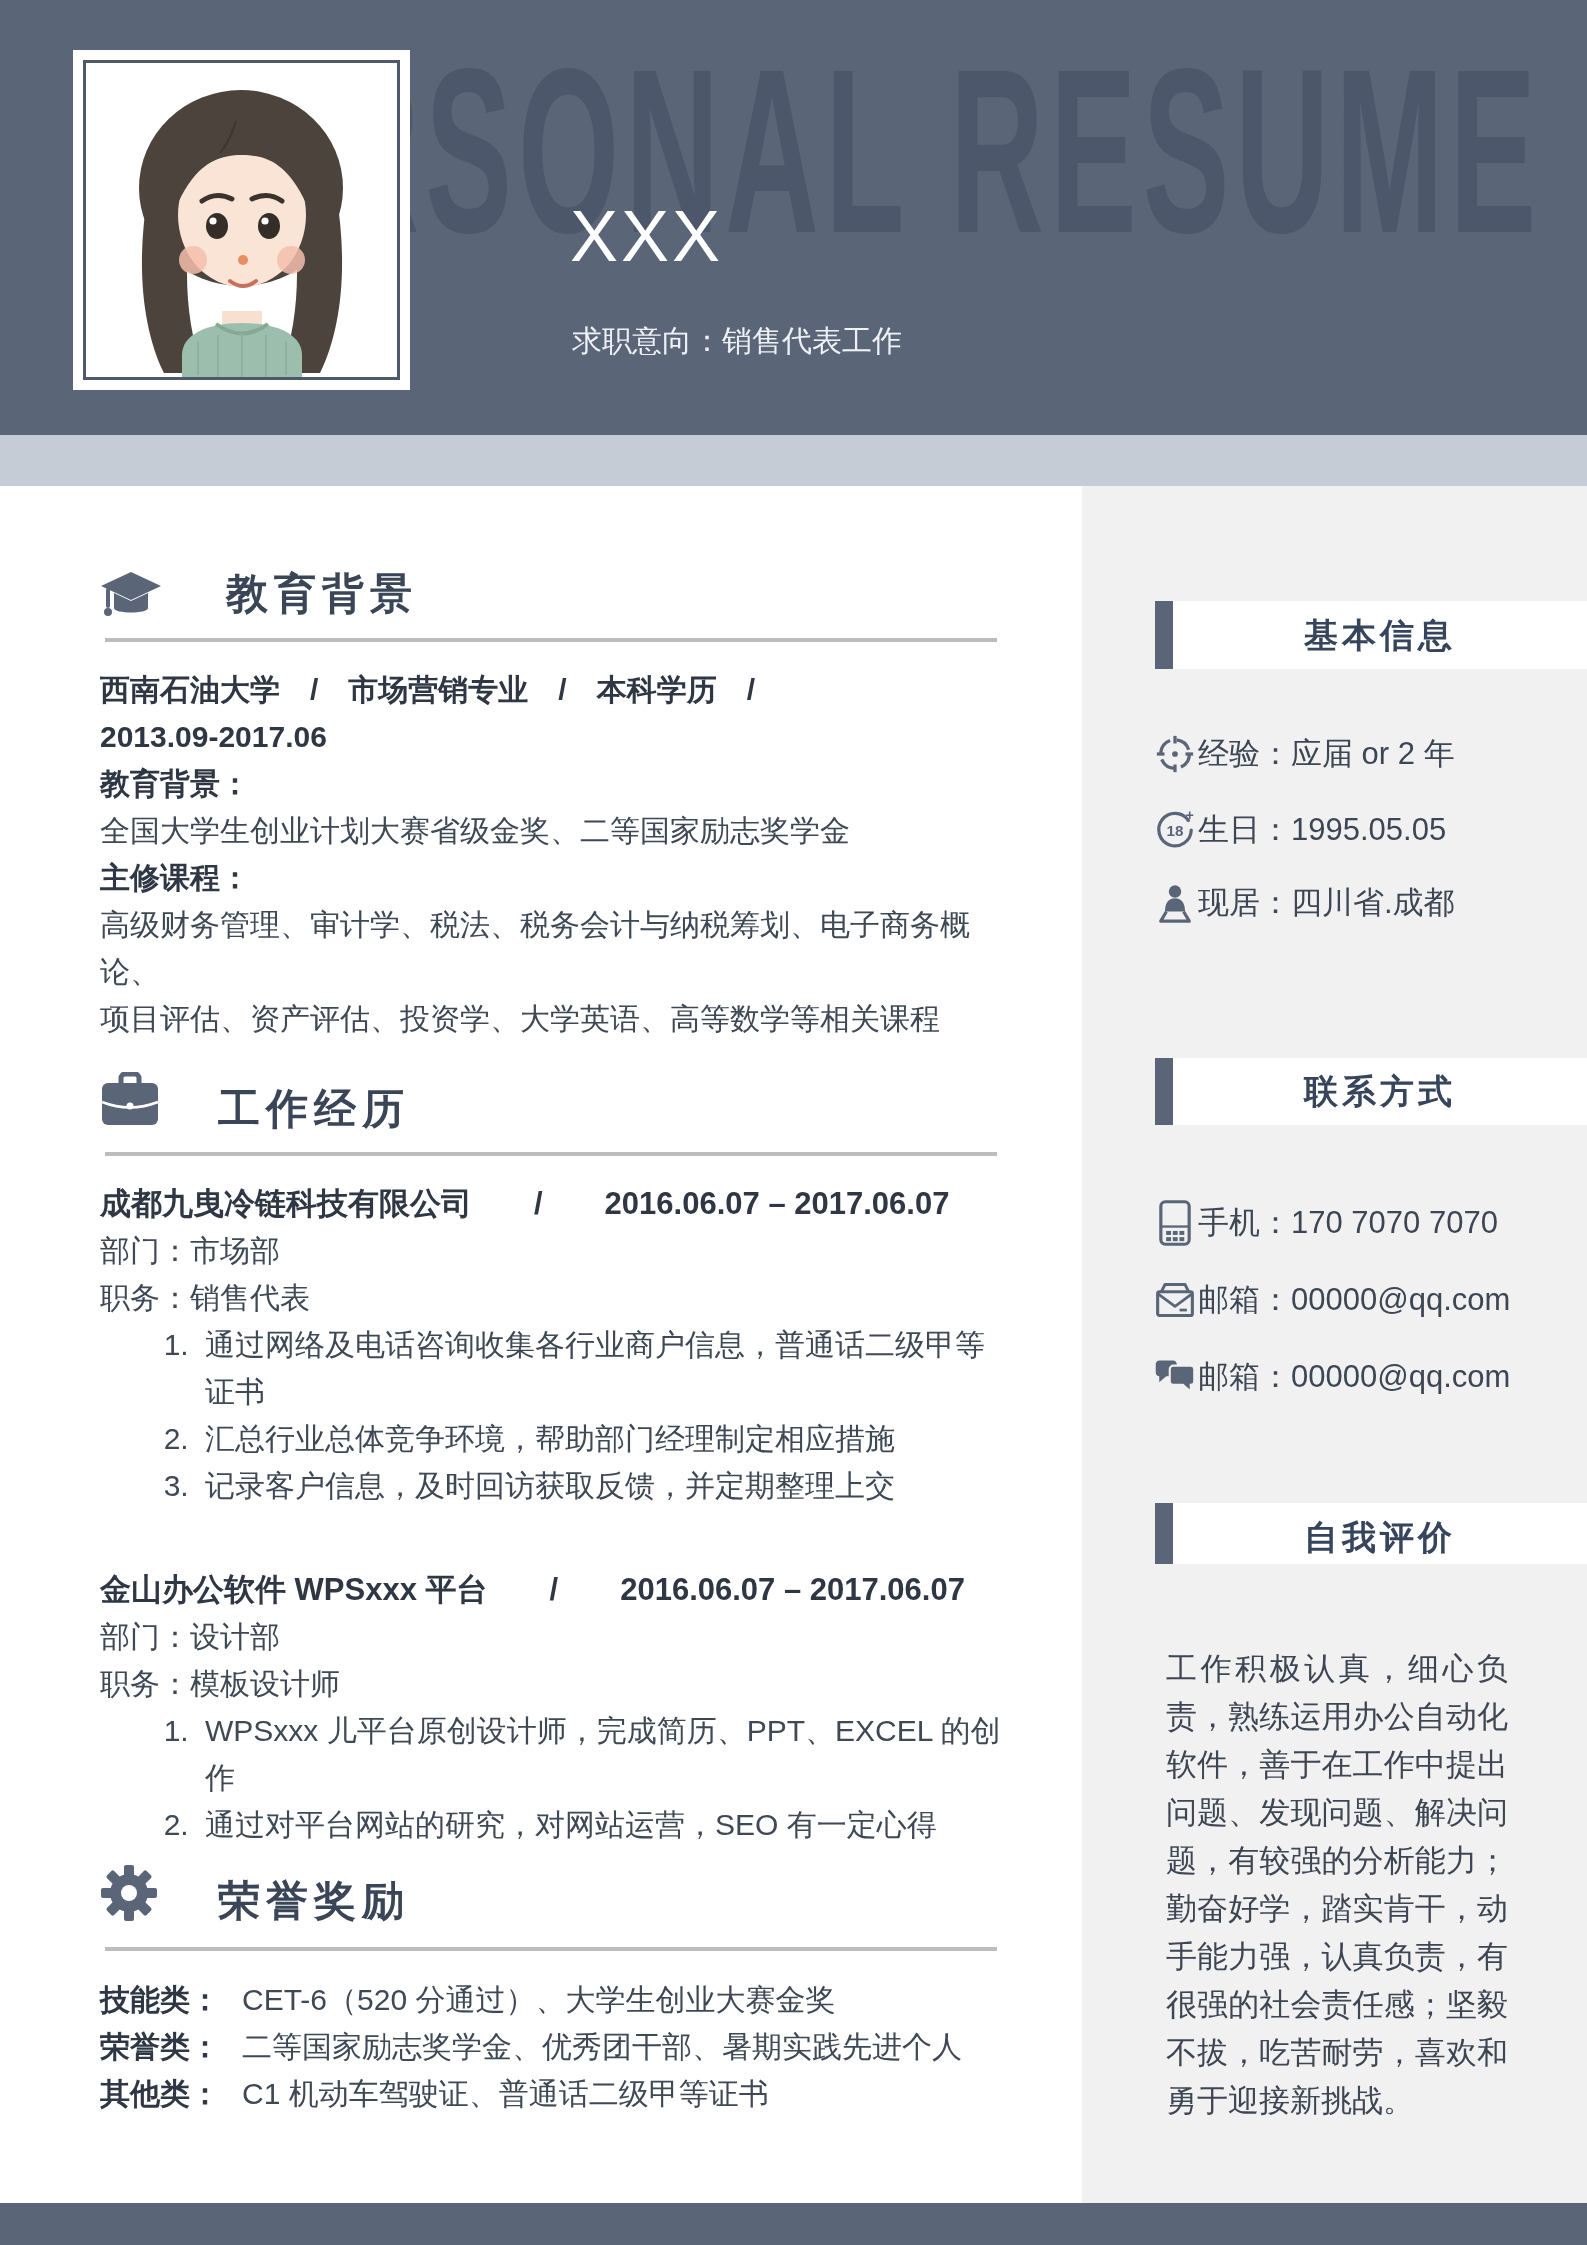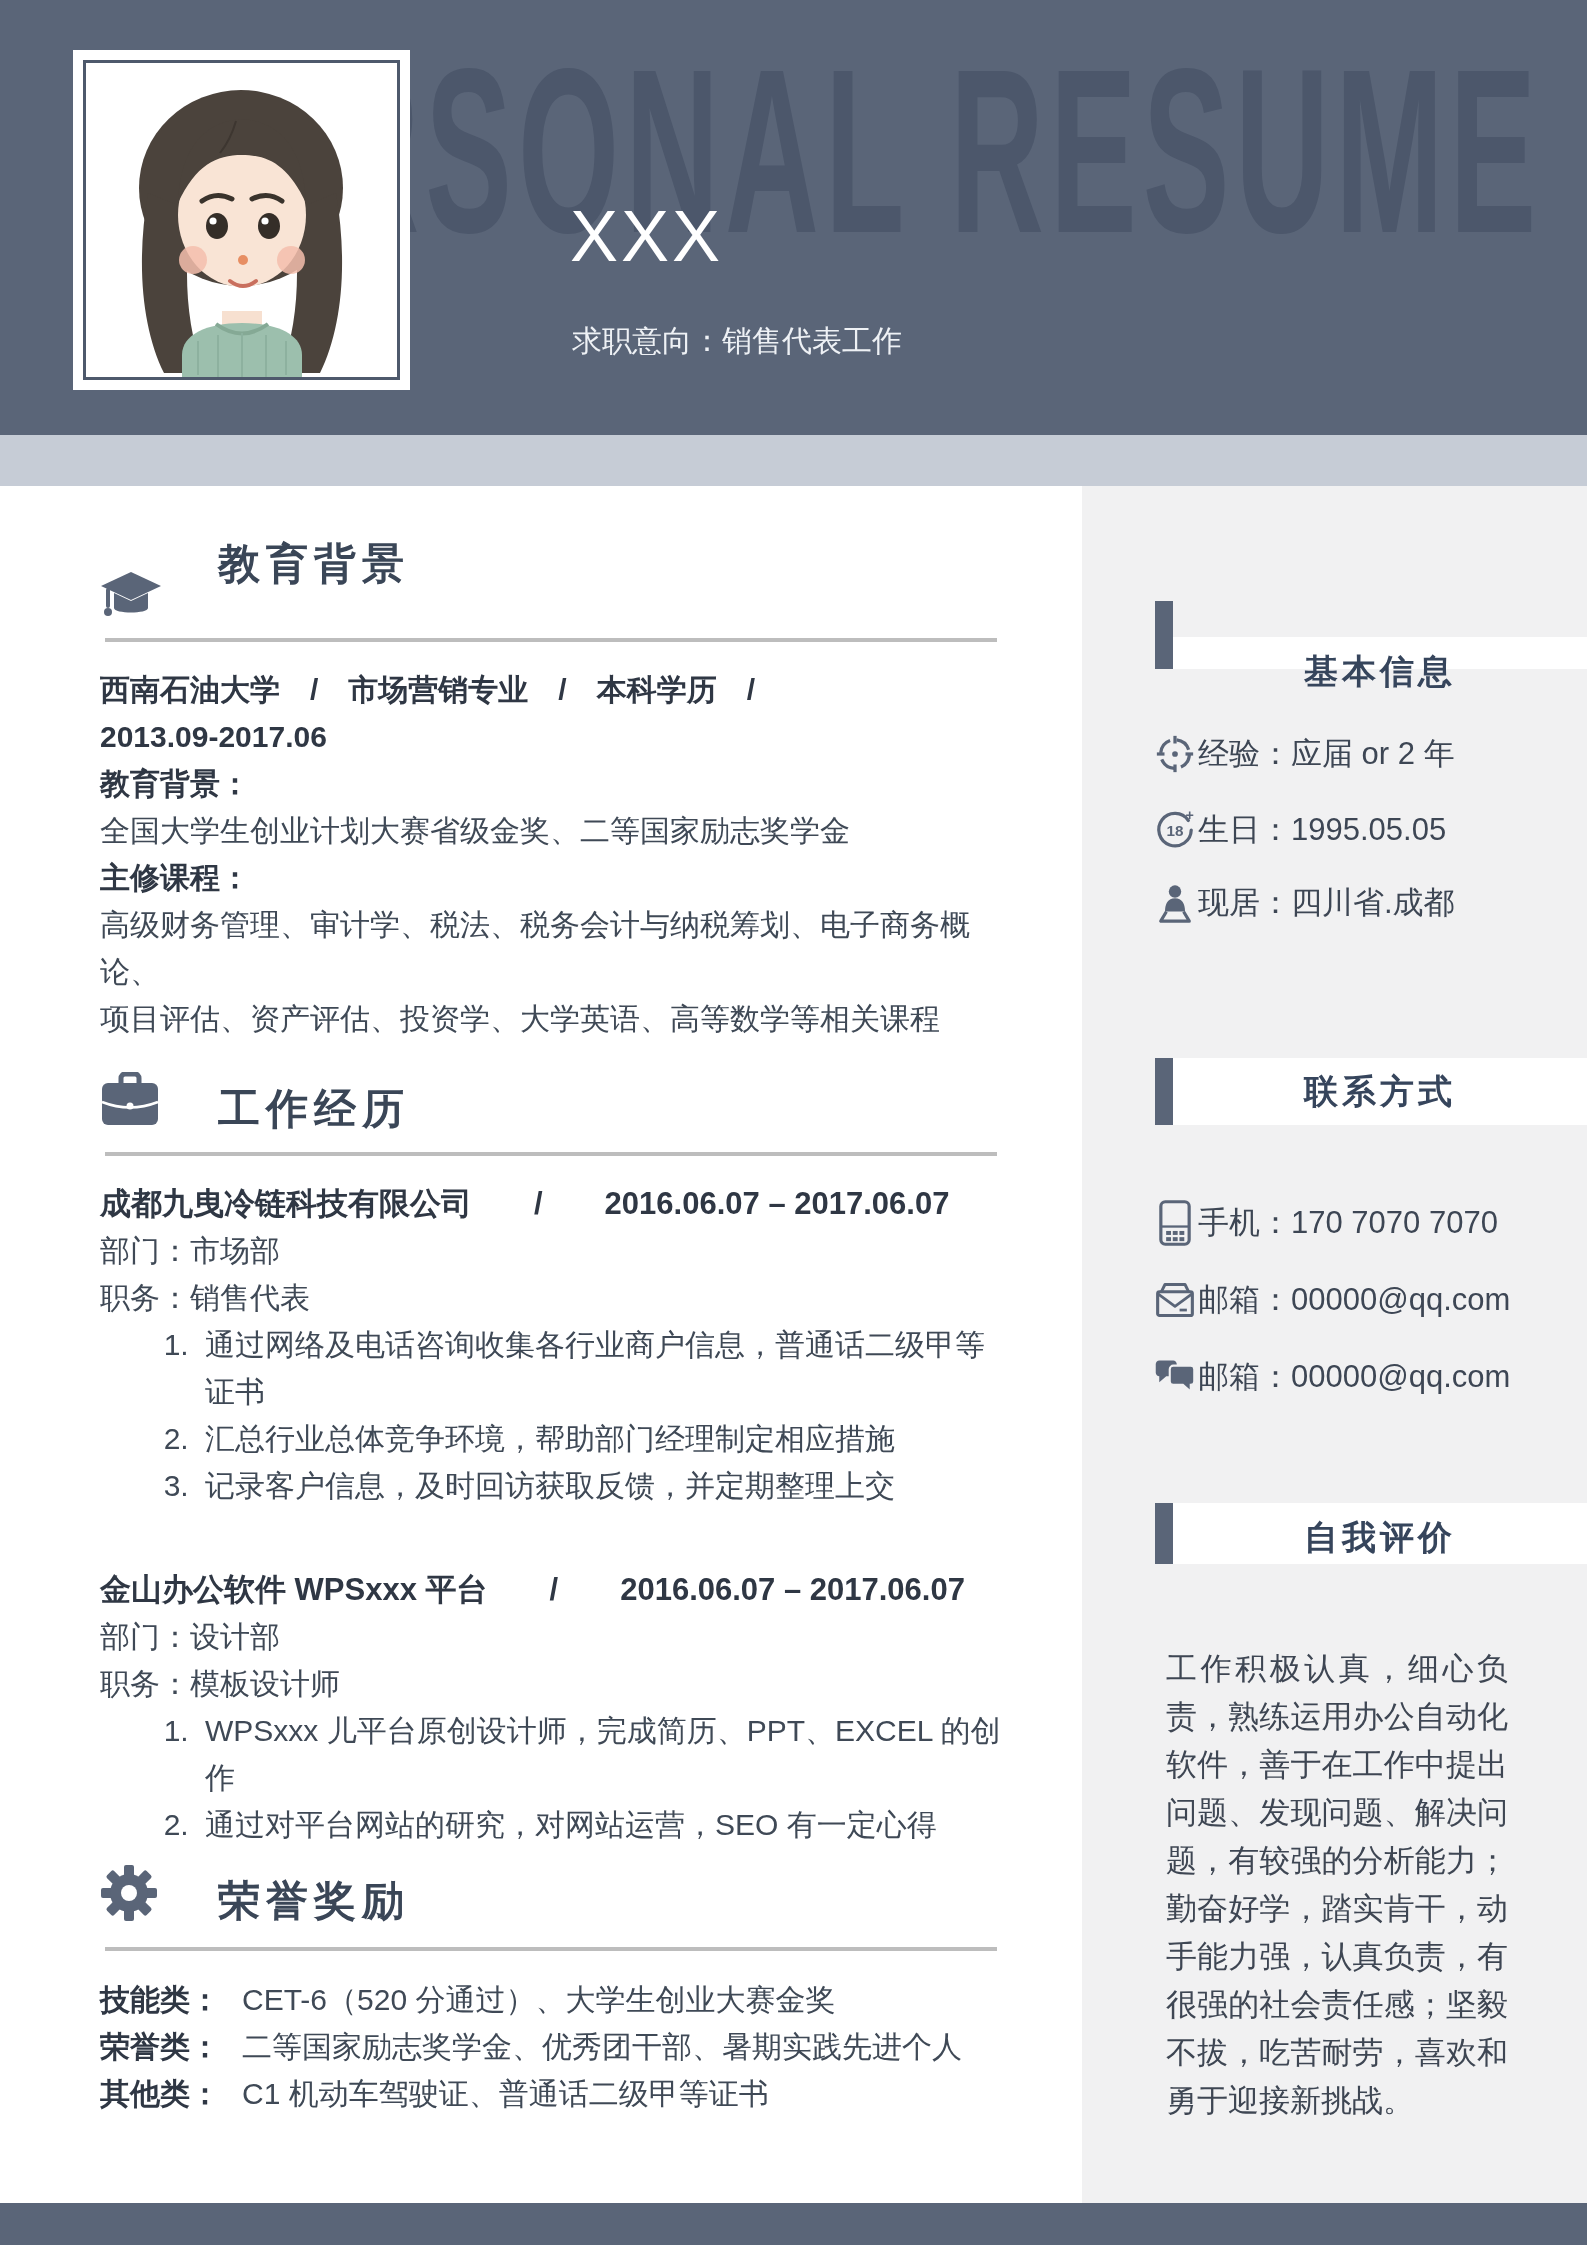--- a/index.html
+++ b/index.html
@@ -31,21 +31,21 @@
   .strip{position:absolute;left:0;top:435px;width:1587px;height:51px;background:var(--strip);}
   .sidebar-bg{position:absolute;left:1082px;top:486px;width:505px;height:1717px;background:var(--side-bg);}
   .footer{position:absolute;left:0;top:2203px;width:1587px;height:42px;background:var(--slate);}
 
   
   .sec-icon{position:absolute;left:100px;}
   .sec-icon svg{display:block;}
   .sec-title{position:absolute;left:218px;font-size:42px;line-height:56px;font-weight:bold;color:var(--title-ink);letter-spacing:6px;}
   .divider{position:absolute;left:105px;width:892px;height:4px;background:var(--divider);}
 
-  .icon-edu{top:570px;}      .title-edu{top:536px;}   .divider-edu{top:638px;}
+  .icon-edu{top:570px;}      .title-edu{top:566px;margin-left:8px;}   .divider-edu{top:638px;}
   .icon-work{top:1072px;}    .title-work{top:1081px;} .divider-work{top:1152px;}
   .icon-honor{top:1864px;}   .title-honor{top:1873px;}.divider-honor{top:1947px;}
 
   .textblock{position:absolute;left:100px;width:905px;font-size:30px;line-height:47px;color:var(--ink);}
   .textblock .b{font-weight:bold;color:var(--ink-bold);}
   .edu-block{top:666px;}
   .job1-block{top:1180px;}
   .job2-block{top:1518px;margin-top:48px;}
   .company{font-weight:bold;color:var(--ink-bold);font-size:31px;}
   ol.bullets{list-style:decimal outside;padding-left:97px;}
@@ -53,21 +53,21 @@
 
   .honors-block{position:absolute;left:100px;top:1976px;width:905px;}
   .honor-row{display:flex;font-size:30px;line-height:47px;}
   .honor-row .hl{font-weight:bold;color:var(--ink-bold);width:142px;flex:0 0 142px;}
   .honor-row .hv{color:var(--ink);}
 
   
   .side-band{position:absolute;left:1155px;width:432px;display:flex;}
   .side-accent{width:18px;background:var(--slate);flex:0 0 18px;}
   .side-band-title{flex:1;background:#ffffff;text-align:center;font-weight:bold;font-size:34px;color:#36455c;letter-spacing:4px;}
-  .band-basic{top:601px;height:68px;}   .band-basic .side-band-title{line-height:68px;margin-top:36px;}
+  .band-basic{top:601px;height:68px;}   .band-basic .side-band-title{line-height:68px;}
   .band-contact{top:1058px;height:67px;}.band-contact .side-band-title{line-height:67px;}
   .band-self{top:1503px;height:61px;}   .band-self .side-band-title{line-height:69px;}
 
   .side-item{position:absolute;left:1152px;width:420px;height:46px;display:flex;align-items:center;}
   .side-item .si{width:46px;flex:0 0 46px;display:flex;align-items:center;justify-content:center;}
   .side-item .sv{font-size:31px;color:#3d4654;white-space:nowrap;}
   .item-exp{top:731px;} .item-birth{top:807px;} .item-loc{top:880px;}
   .item-phone{top:1200px;} .item-mail1{top:1277px;} .item-mail2{top:1354px;}
 
   .self-par{position:absolute;left:1166px;top:1645px;width:342px;font-size:31px;line-height:48px;color:#3e4653;text-align:justify;}

